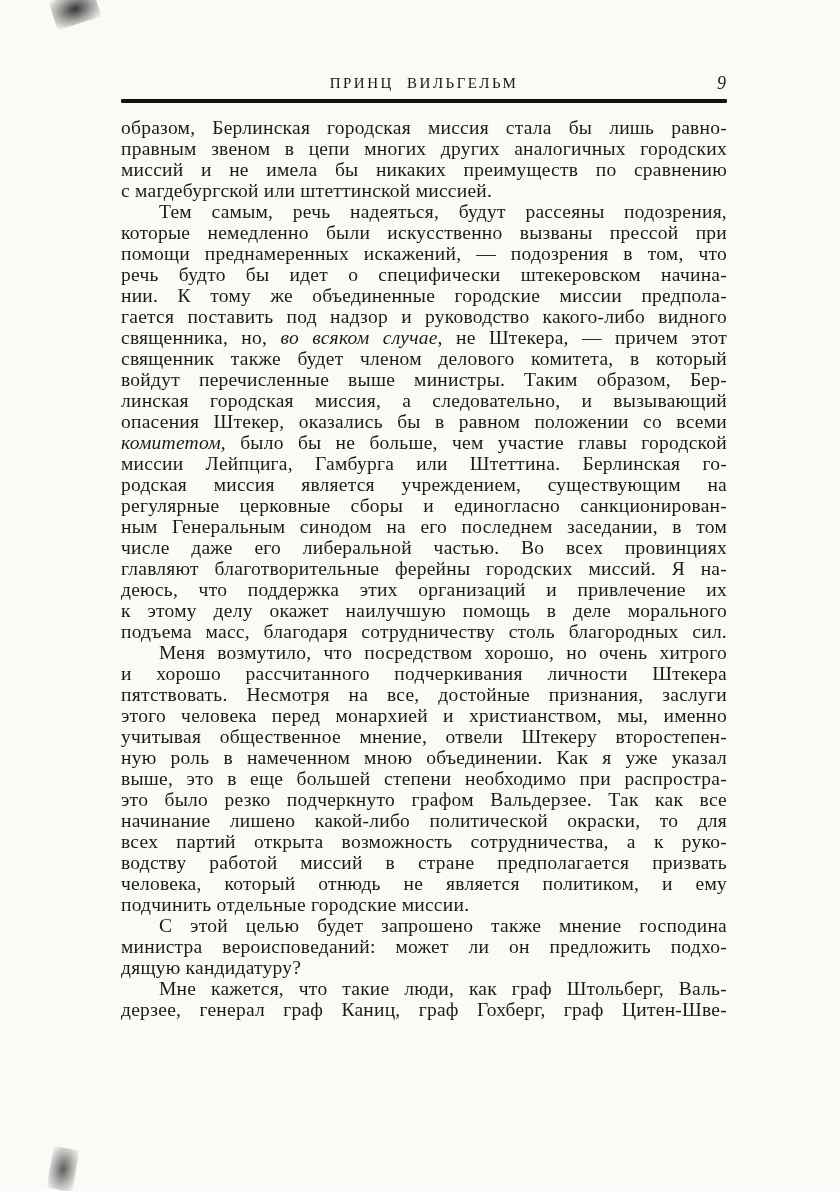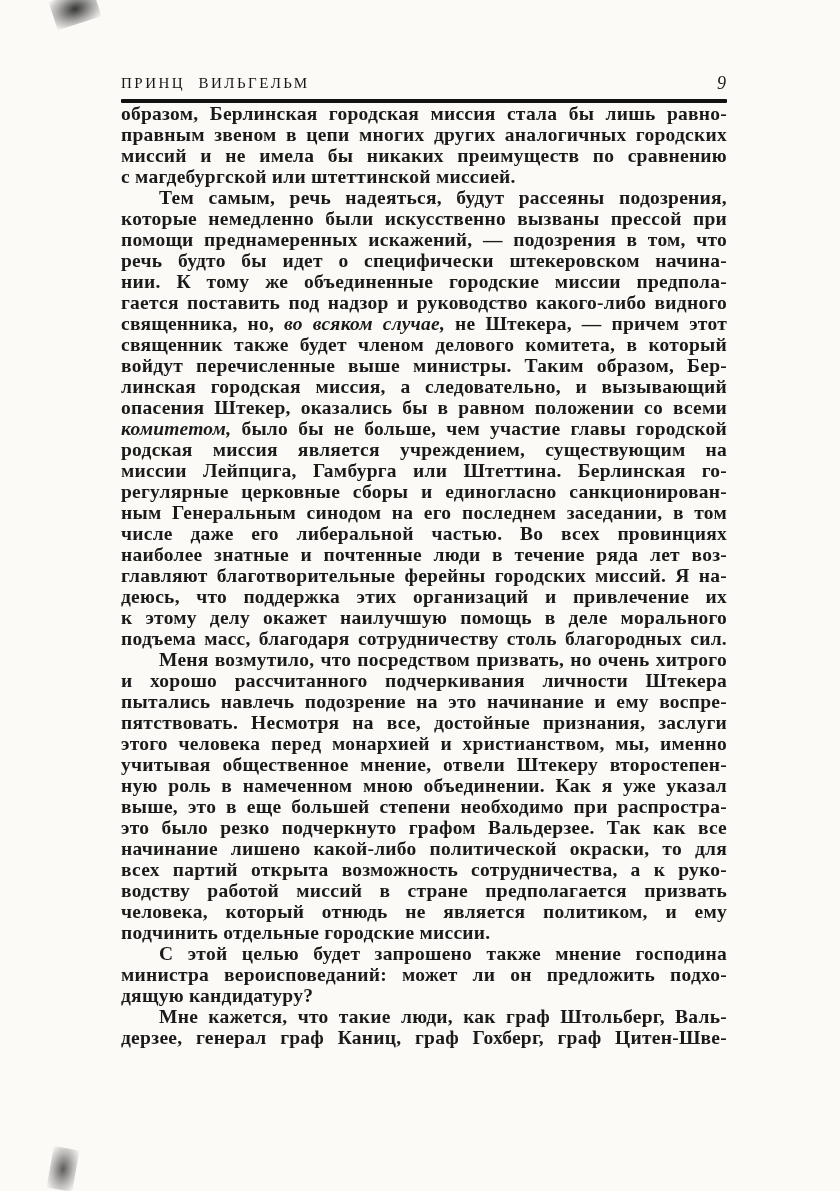--- a/index.html
+++ b/index.html
@@ -31,20 +31,21 @@
   }
   .content {
     position: absolute;
     left: 121px;
     top: 73px;
     width: 606px;
   }
   .running-header {
     position: relative;
     height: 21px;
+    text-align: center;
     font-size: 15px;
     letter-spacing: 2.5px;
     word-spacing: 7px;
     line-height: 21px;
     color: #171717;
   }
   .page-number {
     position: absolute;
     right: 1px;
     top: 0;
@@ -53,24 +54,24 @@
     letter-spacing: 0;
     word-spacing: 0;
   }
   .header-rule {
     height: 4px;
     background: #121212;
     margin-top: 5px;
     border-radius: 1px;
   }
   .body-text {
+    margin-top: 14px;
     font-size: 19.5px;
     line-height: 21px;
     letter-spacing: 0.25px;
-    font-weight: bold;
   }
   .paragraph {
     margin: 0;
   }
   .line {
     text-align: justify;
     text-align-last: justify;
     -moz-text-align-last: justify;
   }
   .line.line-end {
@@ -110,35 +111,33 @@
           <div class="line"><span>помощи преднамеренных искажений, — подозрения в том, что</span></div>
           <div class="line"><span>речь будто бы идет о специфически штекеровском начина-</span></div>
           <div class="line"><span>нии. К тому же объединенные городские миссии предпола-</span></div>
           <div class="line"><span>гается поставить под надзор и руководство какого-либо видного</span></div>
           <div class="line"><span>священника, но, </span><i>во всяком случае,</i><span> не Штекера, — причем этот</span></div>
           <div class="line"><span>священник также будет членом делового комитета, в который</span></div>
           <div class="line"><span>войдут перечисленные выше министры. Таким образом, Бер-</span></div>
           <div class="line"><span>линская городская миссия, а следовательно, и вызывающий</span></div>
           <div class="line"><span>опасения Штекер, оказались бы в равном положении со всеми</span></div>
           <div class="line"><i>комитетом,</i><span> было бы не больше, чем участие главы городской</span></div>
+          <div class="line"><span>миссии Лейпцига, Гамбурга или Штеттина. Берлинская го-</span></div>
           <div class="line"><span>родская миссия является учреждением, существующим на</span></div>
-          <div class="line"><span>миссии Лейпцига, Гамбурга или Штеттина. Берлинская го-</span></div>
           <div class="line"><span>регулярные церковные сборы и единогласно санкционирован-</span></div>
           <div class="line"><span>ным Генеральным синодом на его последнем заседании, в том</span></div>
           <div class="line"><span>числе даже его либеральной частью. Во всех провинциях</span></div>
-          <div class="line"><span>наиболее знатные и почтенные люди в течение ряда лет воз-</span></div>
           <div class="line"><span>главляют благотворительные ферейны городских миссий. Я на-</span></div>
           <div class="line"><span>деюсь, что поддержка этих организаций и привлечение их</span></div>
           <div class="line"><span>к этому делу окажет наилучшую помощь в деле морального</span></div>
           <div class="line"><span>подъема масс, благодаря сотрудничеству столь благородных сил.</span></div>
         </div>
         <div class="paragraph">
-          <div class="line indented"><span>Меня возмутило, что посредством призвать, но очень хитрого</span></div>
+          <div class="line indented"><span>Меня возмутило, что посредством хорошо, но очень хитрого</span></div>
           <div class="line"><span>и хорошо рассчитанного подчеркивания личности Штекера</span></div>
-          <div class="line"><span>пытались навлечь подозрение на это начинание и ему воспре-</span></div>
           <div class="line"><span>пятствовать. Несмотря на все, достойные признания, заслуги</span></div>
           <div class="line"><span>этого человека перед монархией и христианством, мы, именно</span></div>
           <div class="line"><span>учитывая общественное мнение, отвели Штекеру второстепен-</span></div>
           <div class="line"><span>ную роль в намеченном мною объединении. Как я уже указал</span></div>
           <div class="line"><span>выше, это в еще большей степени необходимо при распростра-</span></div>
           <div class="line"><span>это было резко подчеркнуто графом Вальдерзее. Так как все</span></div>
           <div class="line"><span>начинание лишено какой-либо политической окраски, то для</span></div>
           <div class="line"><span>всех партий открыта возможность сотрудничества, а к руко-</span></div>
           <div class="line"><span>водству работой миссий в стране предполагается призвать</span></div>
           <div class="line"><span>человека, который отнюдь не является политиком, и ему</span></div>

